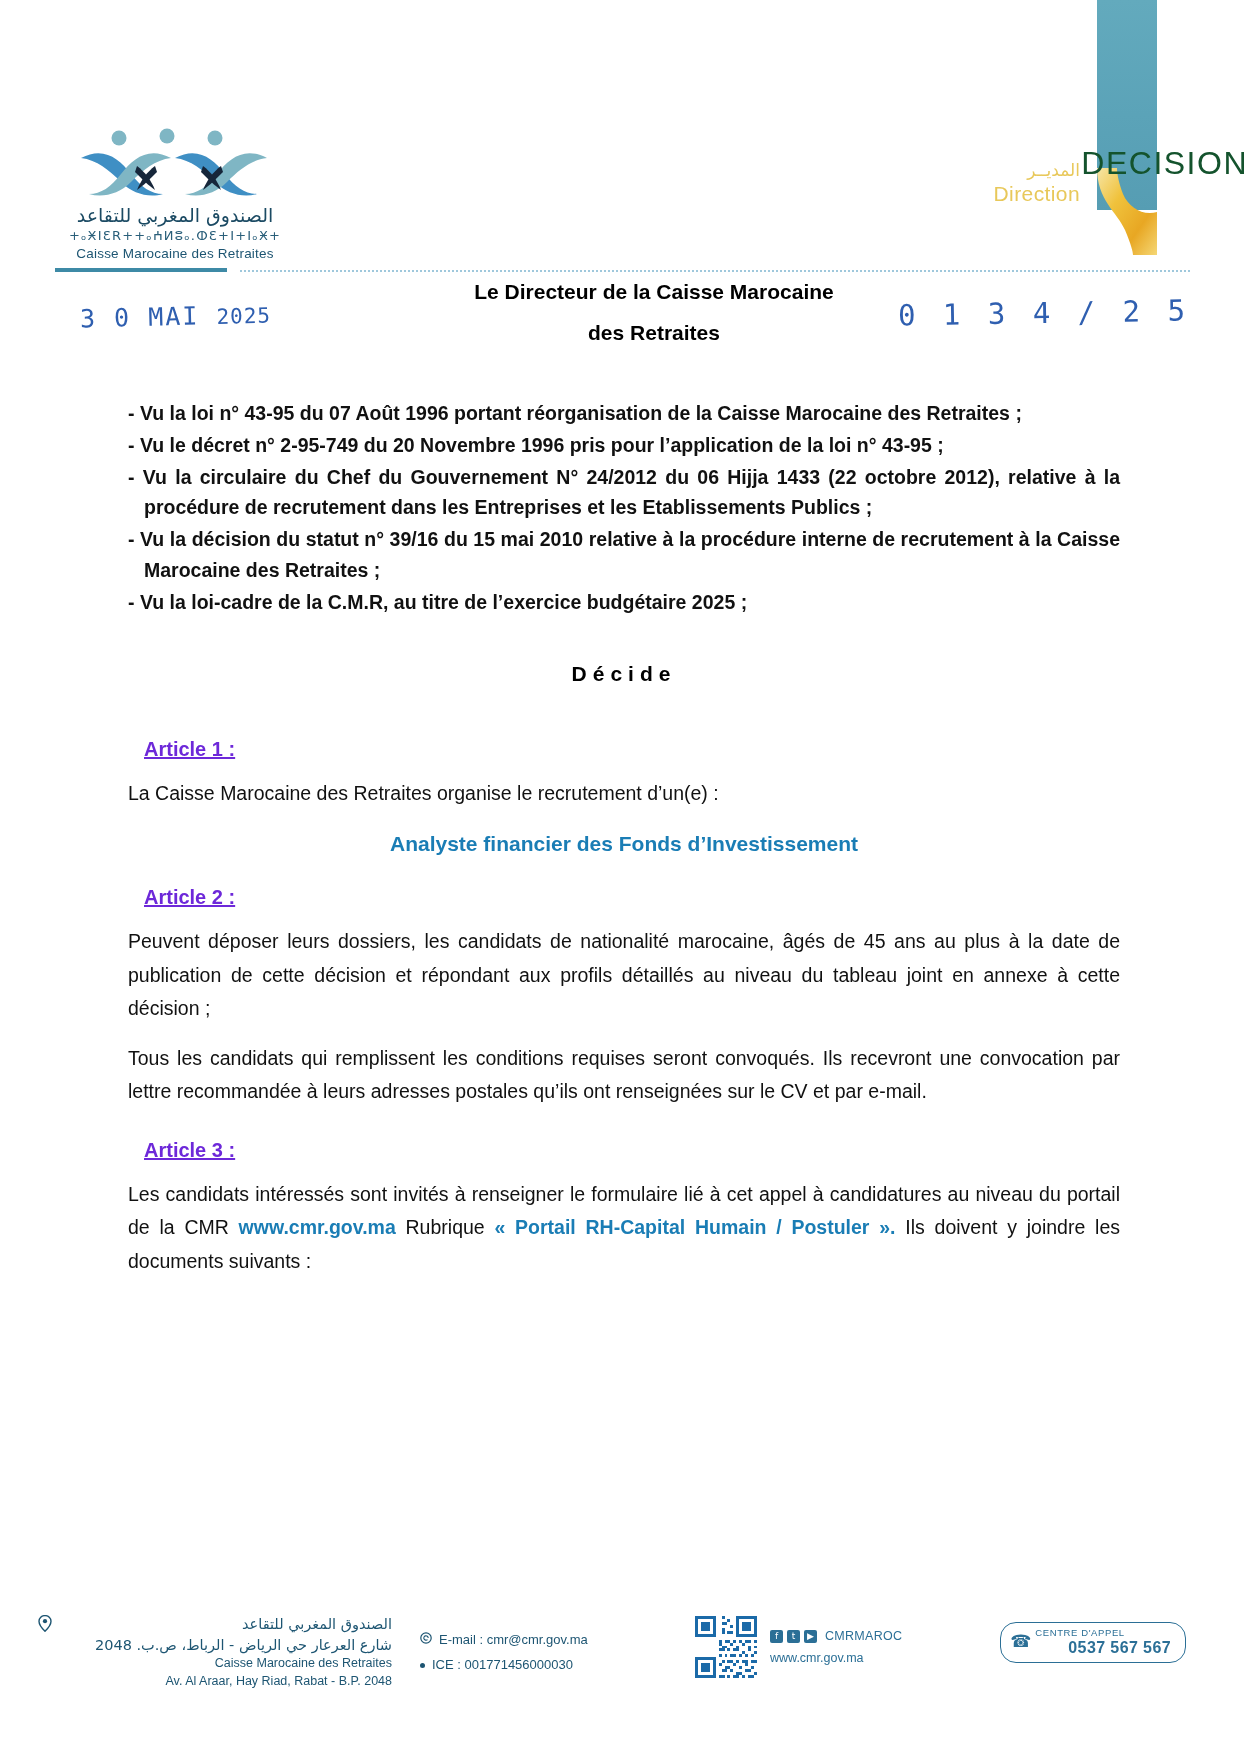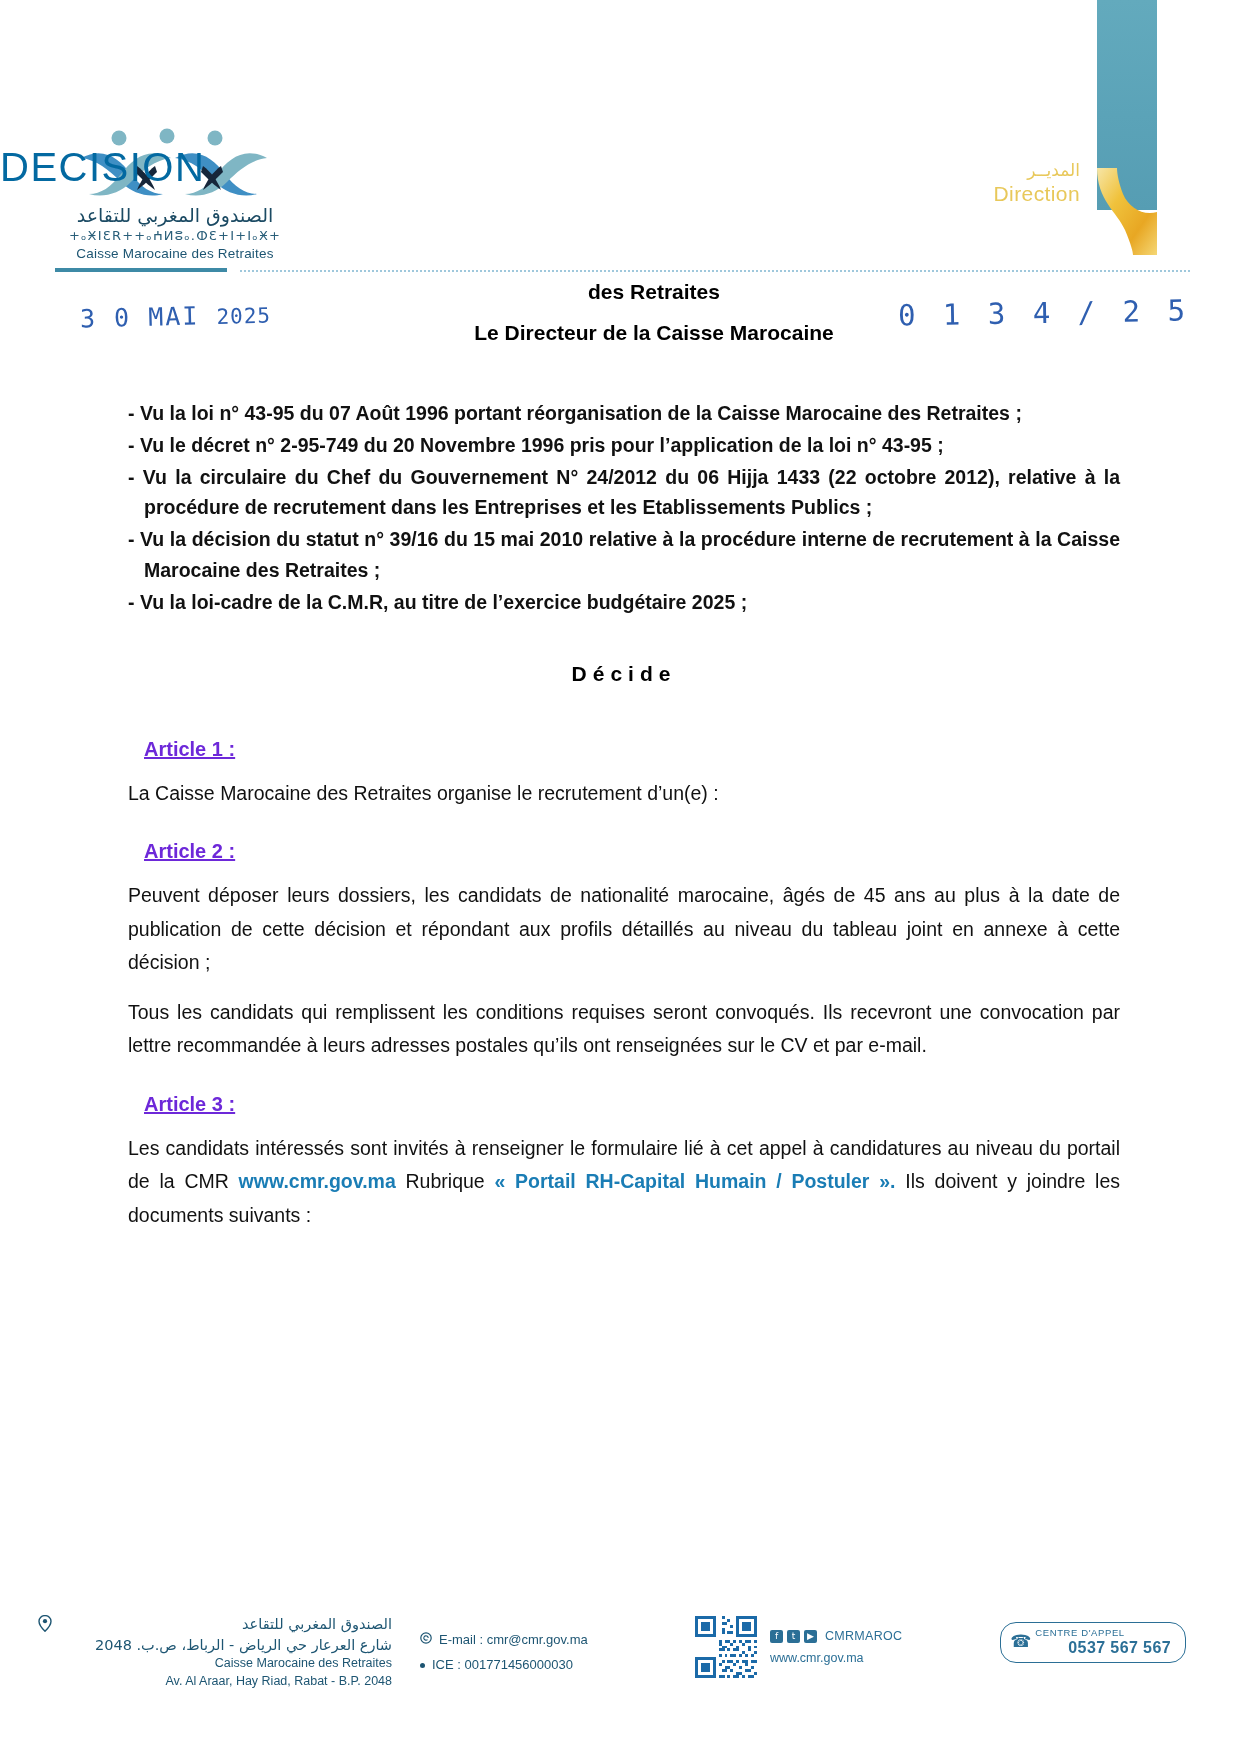--- a/index.html
+++ b/index.html
@@ -36,22 +36,22 @@
     font-size: 13px; color: #2a5f7a; letter-spacing: 1.2px; line-height: 1.3; margin-top: 1px;
   }
   .logo-fr {
     font-family: "Liberation Sans", sans-serif;
     font-size: 13.5px; color: #1d5572; letter-spacing: .2px; margin-top: 1px;
   }
 
   
   .decision-title {
     position: absolute; left: 0; right: 0; top: 145px;
-    text-align: left;
-    font-size: 40px; color: #0369a1; font-weight: 400;
+    text-align: right;
+    font-size: 32px; color: #14532d; font-weight: 400;
     letter-spacing: 1.5px;
   }
 
   
   .direction {
     position: absolute; right: 168px; top: 160px;
     text-align: right; color: #e8c85a; line-height: 1.25;
   }
   .direction .ar { font-family: "DejaVu Sans", sans-serif; font-size: 17px; direction: rtl; }
   .direction .fr { font-size: 21px; letter-spacing: .4px; }
@@ -207,22 +207,22 @@
 
   <div class="direction">
     <div class="ar">المديــر</div>
     <div class="fr">Direction</div>
   </div>
 
   <div class="rule-solid"></div>
   <div class="rule-dotted"></div>
 
   <div class="subheading">
+    <div>Le Directeur de la Caisse Marocaine</div>
     <div>des Retraites</div>
-    <div>Le Directeur de la Caisse Marocaine</div>
   </div>
 
   <div class="stamp">
     <span>3 0</span>
     <span>MAI</span>
     <span class="yr">2025</span>
   </div>
 
   <div class="ref-number">0 1 3 4  /  2 5</div>
 
@@ -233,20 +233,21 @@
       <li>Vu le décret n° 2-95-749 du 20 Novembre 1996 pris pour l’application de la loi n° 43-95 ;</li>
       <li>Vu la circulaire du Chef du Gouvernement N° 24/2012 du 06 Hijja 1433 (22 octobre 2012), relative à la procédure de recrutement dans les Entreprises et les Etablissements Publics ;</li>
       <li>Vu la décision du statut n° 39/16 du 15 mai 2010 relative à la procédure interne de recrutement à la Caisse Marocaine des Retraites ;</li>
       <li>Vu la loi-cadre de la C.M.R, au titre de l’exercice budgétaire 2025 ;</li>
     </ul>
 
     <div class="decide">Décide</div>
 
     <div class="article-head">Article 1 :</div>
     <p class="para">La Caisse Marocaine des Retraites organise le recrutement d’un(e) :</p>
+    <div class="job-title">Analyste financier des Fonds d’Investissement</div>
 
     <div class="article-head sp">Article 2 :</div>
     <p class="para">Peuvent déposer leurs dossiers, les candidats de nationalité marocaine, âgés de 45 ans au plus à la date de publication de cette décision et répondant aux profils détaillés au niveau du tableau joint en annexe à cette décision ;</p>
     <p class="para">Tous les candidats qui remplissent les conditions requises seront convoqués. Ils recevront une convocation par lettre recommandée à leurs adresses postales qu’ils ont renseignées sur le CV et par e-mail.</p>
 
     <div class="article-head sp">Article 3 :</div>
     <p class="para"><span>Les candidats intéressés sont invités à renseigner le formulaire lié à cet appel à candidatures au niveau du portail de la CMR </span><span class="accent">www.cmr.gov.ma</span><span> Rubrique </span><span class="accent">« Portail RH-Capital Humain / Postuler ».</span><span> Ils doivent y joindre les documents suivants :</span></p>
   </div>
 
   <div class="footer">

